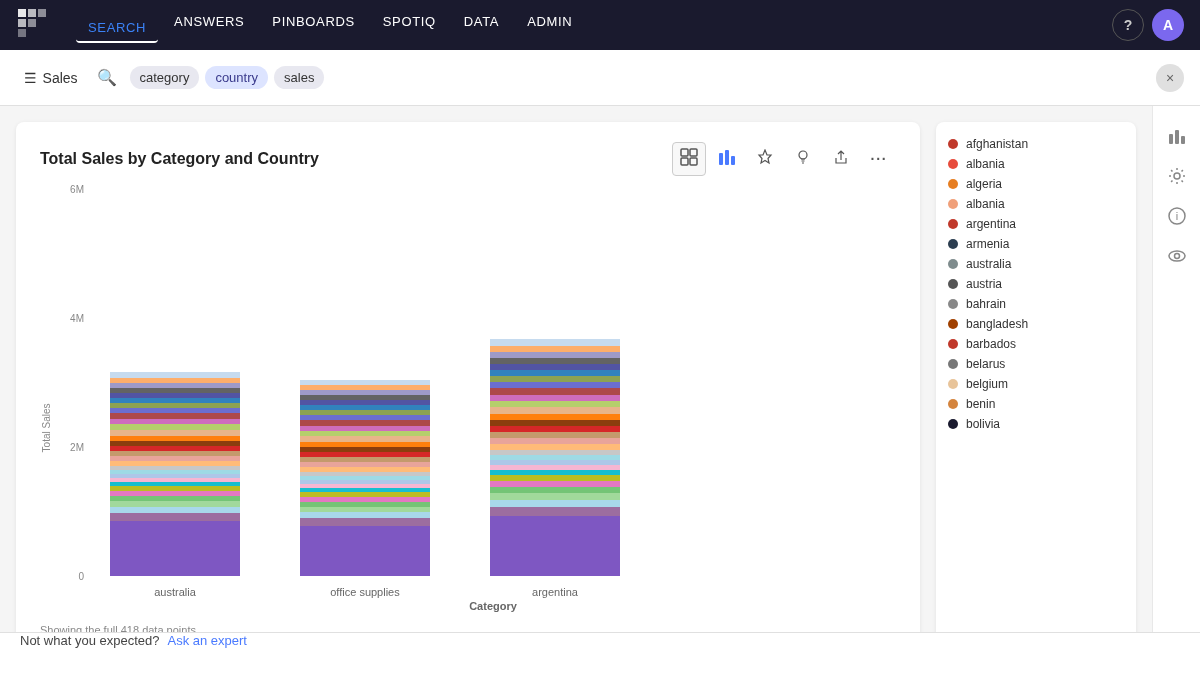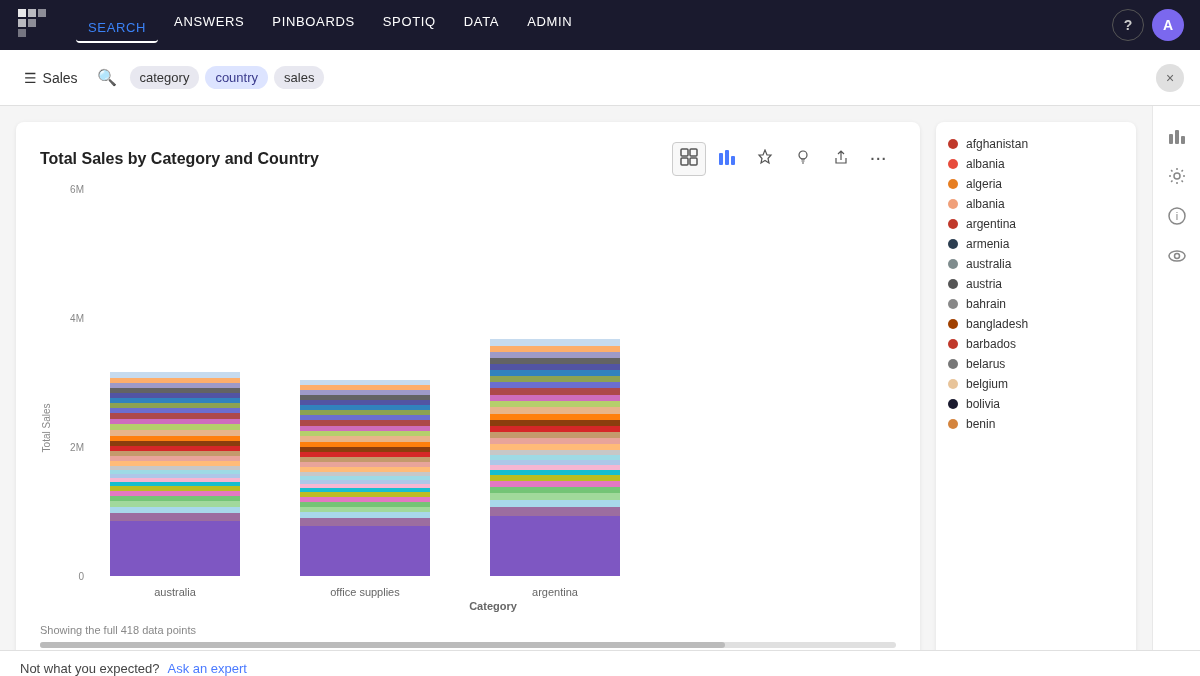--- a/index.html
+++ b/index.html
@@ -307,23 +307,23 @@
       justify-content: center;
       border-radius: 4px;
       cursor: pointer;
       color: #555;
       font-size: 16px;
     }
 
     
     .bottom-bar {
       background: #fff;
-      height: 26px;
-      display: flex;
-      align-items: flex-end;
+      height: 44px;
+      display: flex;
+      align-items: flex-start;
       padding: 0 20px;
       border-top: 1px solid #e0e0e0;
       font-size: 13px;
       color: #444;
       gap: 8px;
       position: absolute;
       bottom: 0;
       left: 0;
       right: 0;
     }
@@ -606,26 +606,26 @@
       </div>
       <div class="legend-item">
         <div class="legend-dot" style="background-color: rgb(119, 119, 119);"></div>
         <span class="legend-label">belarus</span>
       </div>
       <div class="legend-item">
         <div class="legend-dot" style="background-color: rgb(232, 196, 154);"></div>
         <span class="legend-label">belgium</span>
       </div>
       <div class="legend-item">
+        <div class="legend-dot" style="background-color: rgb(212, 132, 62);"></div>
+        <span class="legend-label">benin</span>
+      </div>
+      <div class="legend-item">
         <div class="legend-dot" style="background-color: rgb(26, 26, 46);"></div>
         <span class="legend-label">bolivia</span>
-      </div>
-      <div class="legend-item">
-        <div class="legend-dot" style="background-color: rgb(212, 132, 62);"></div>
-        <span class="legend-label">benin</span>
       </div>
     </div>
 
   <div class="sidebar-icons">
     <div class="sidebar-icon-btn">
       <svg width="20" height="20" viewBox="0 0 20 20">
           <rect x="2" y="8" width="4" height="10" rx="1" fill="#888"></rect>
           <rect x="8" y="4" width="4" height="14" rx="1" fill="#888"></rect>
           <rect x="14" y="10" width="4" height="8" rx="1" fill="#888"></rect>
         </svg>

